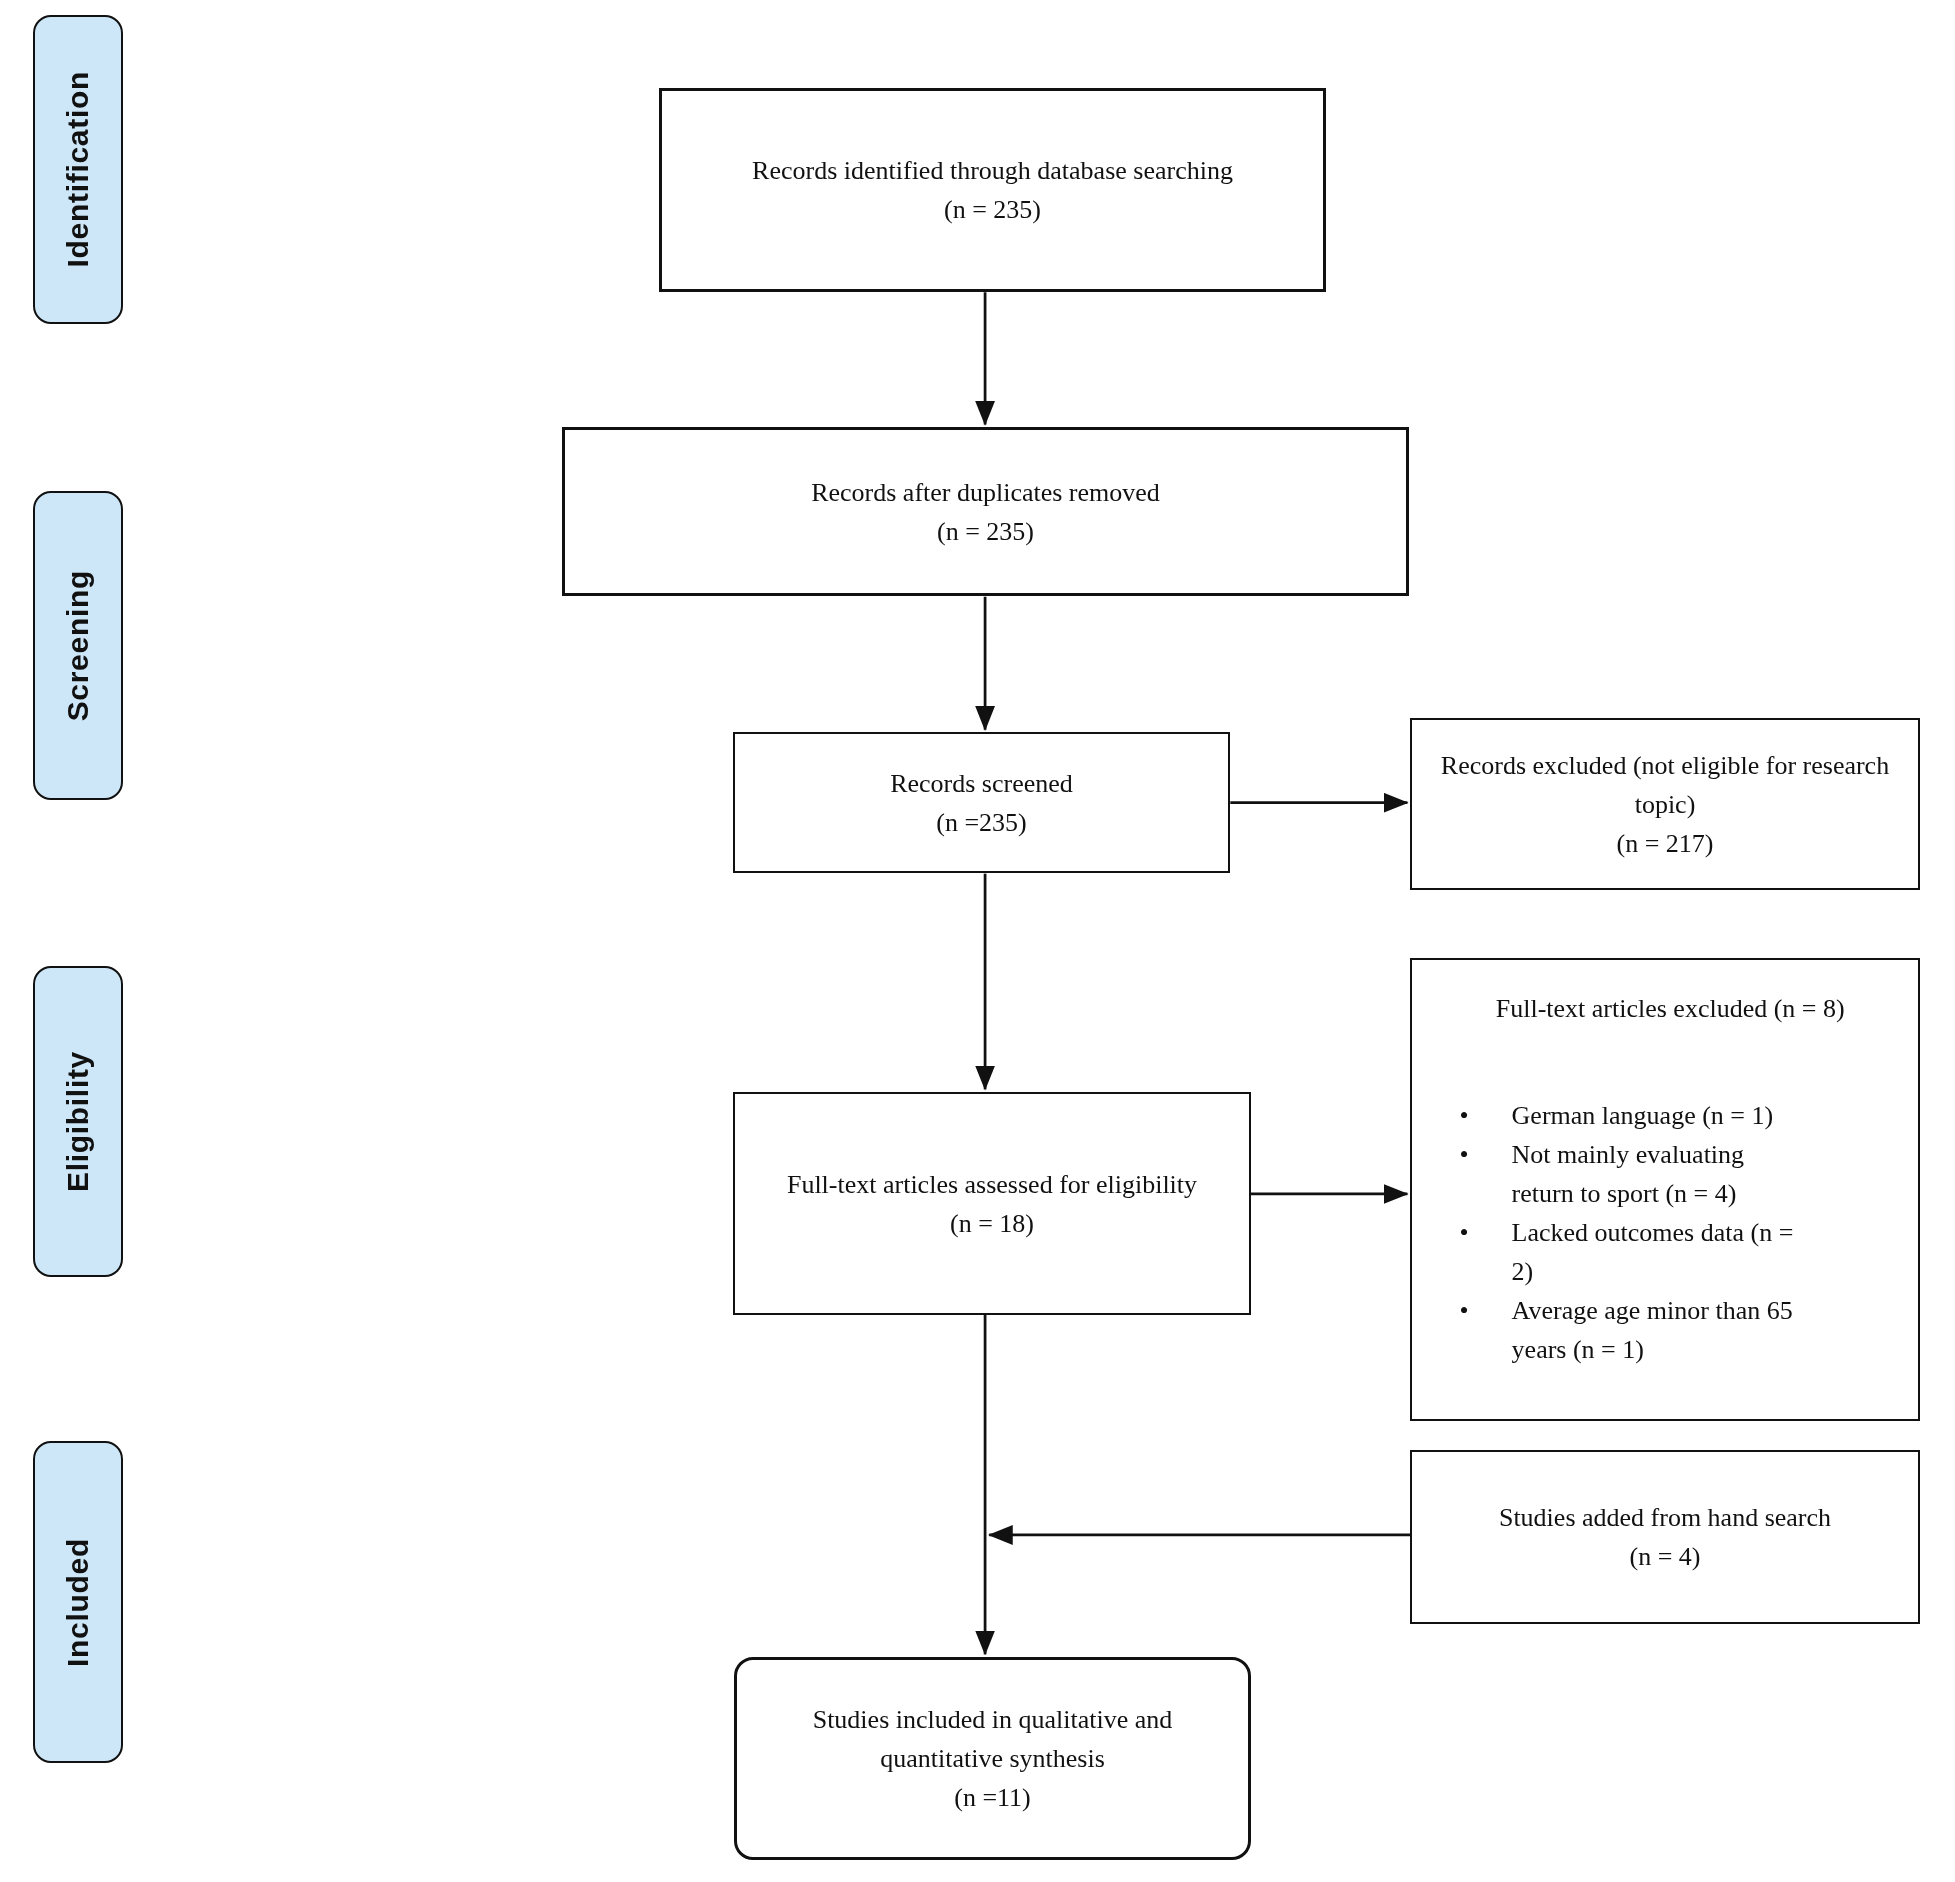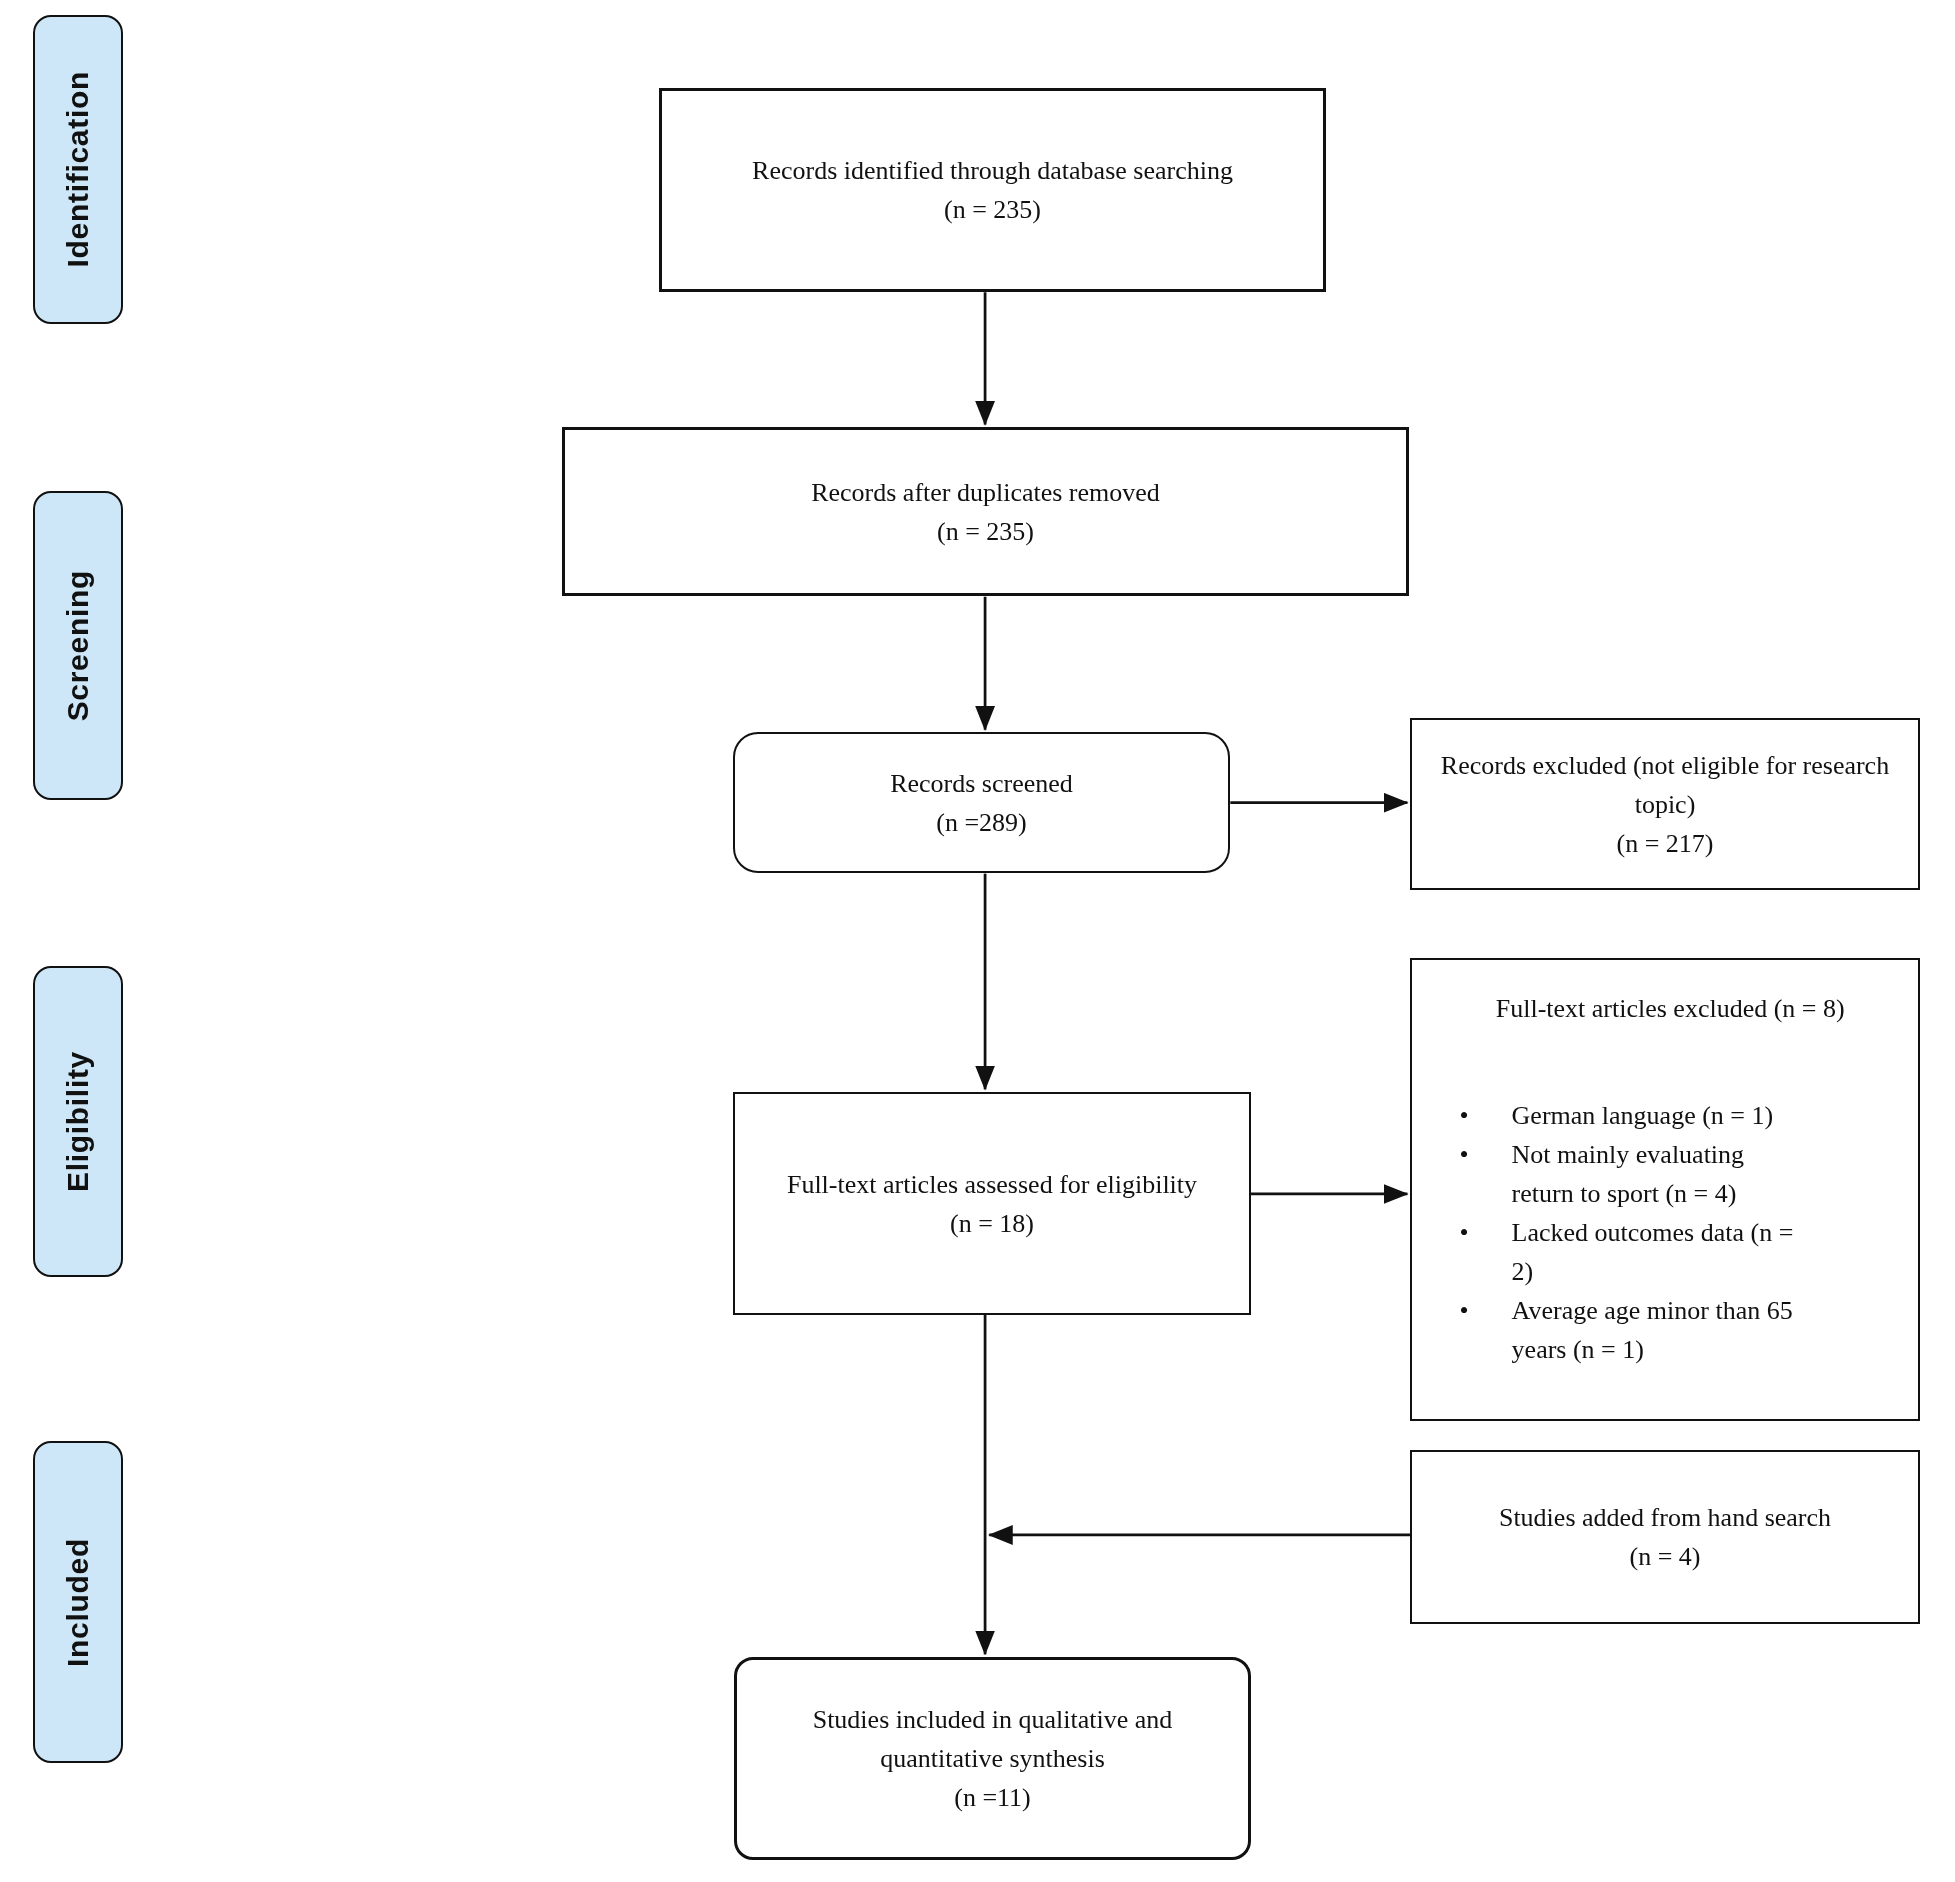--- a/index.html
+++ b/index.html
@@ -63,21 +63,21 @@
     padding: 29px 27.6px 0 38px;
   }
   .listbox .list-heading { text-align: center; margin-bottom: 68px; }
   .bullet-row { display: flex; }
   .bullet-glyph { flex: 0 0 52px; padding-left: 9.6px; }
   .bullet-text { width: 282px; }
 
   
   .pad-identified { padding: 0 66px; }
   .pad-duplicates { padding: 0 34px; }
-  .pad-screened   { padding: 0 27.6px; border-radius: 25px; }
+  .pad-screened   { padding: 0 27.6px; }
   .pad-fulltext   { padding: 0 48px; }
   .pad-included   { padding: 0 55px; border-radius: 19px; }
   .pad-excl-screen{ padding: 0 24px; }
   .pad-hand       { padding: 0 41px; }
 </style>
 </head>
 <body>
 
 <div class="canvas">
 
@@ -114,21 +114,21 @@
     <div class="count">(n = 235)</div>
   </div>
 
   <div class="fbox thick pad-duplicates" style="left:562px; top:427px; width:847px; height:169px;">
     <div>Records after duplicates removed</div>
     <div class="count">(n = 235)</div>
   </div>
 
   <div class="fbox pad-screened" style="left:733px; top:732px; width:497px; height:141px;">
     <div>Records screened</div>
-    <div class="count">(n =289)</div>
+    <div class="count">(n =235)</div>
   </div>
 
   <div class="fbox pad-fulltext" style="left:733px; top:1092px; width:518px; height:223px;">
     <div>Full-text articles assessed for eligibility</div>
     <div class="count">(n = 18)</div>
   </div>
 
   <div class="fbox thick pad-included" style="left:734px; top:1657px; width:517px; height:203px;">
     <div>Studies included in qualitative and quantitative synthesis</div>
     <div class="count">(n =11)</div>

